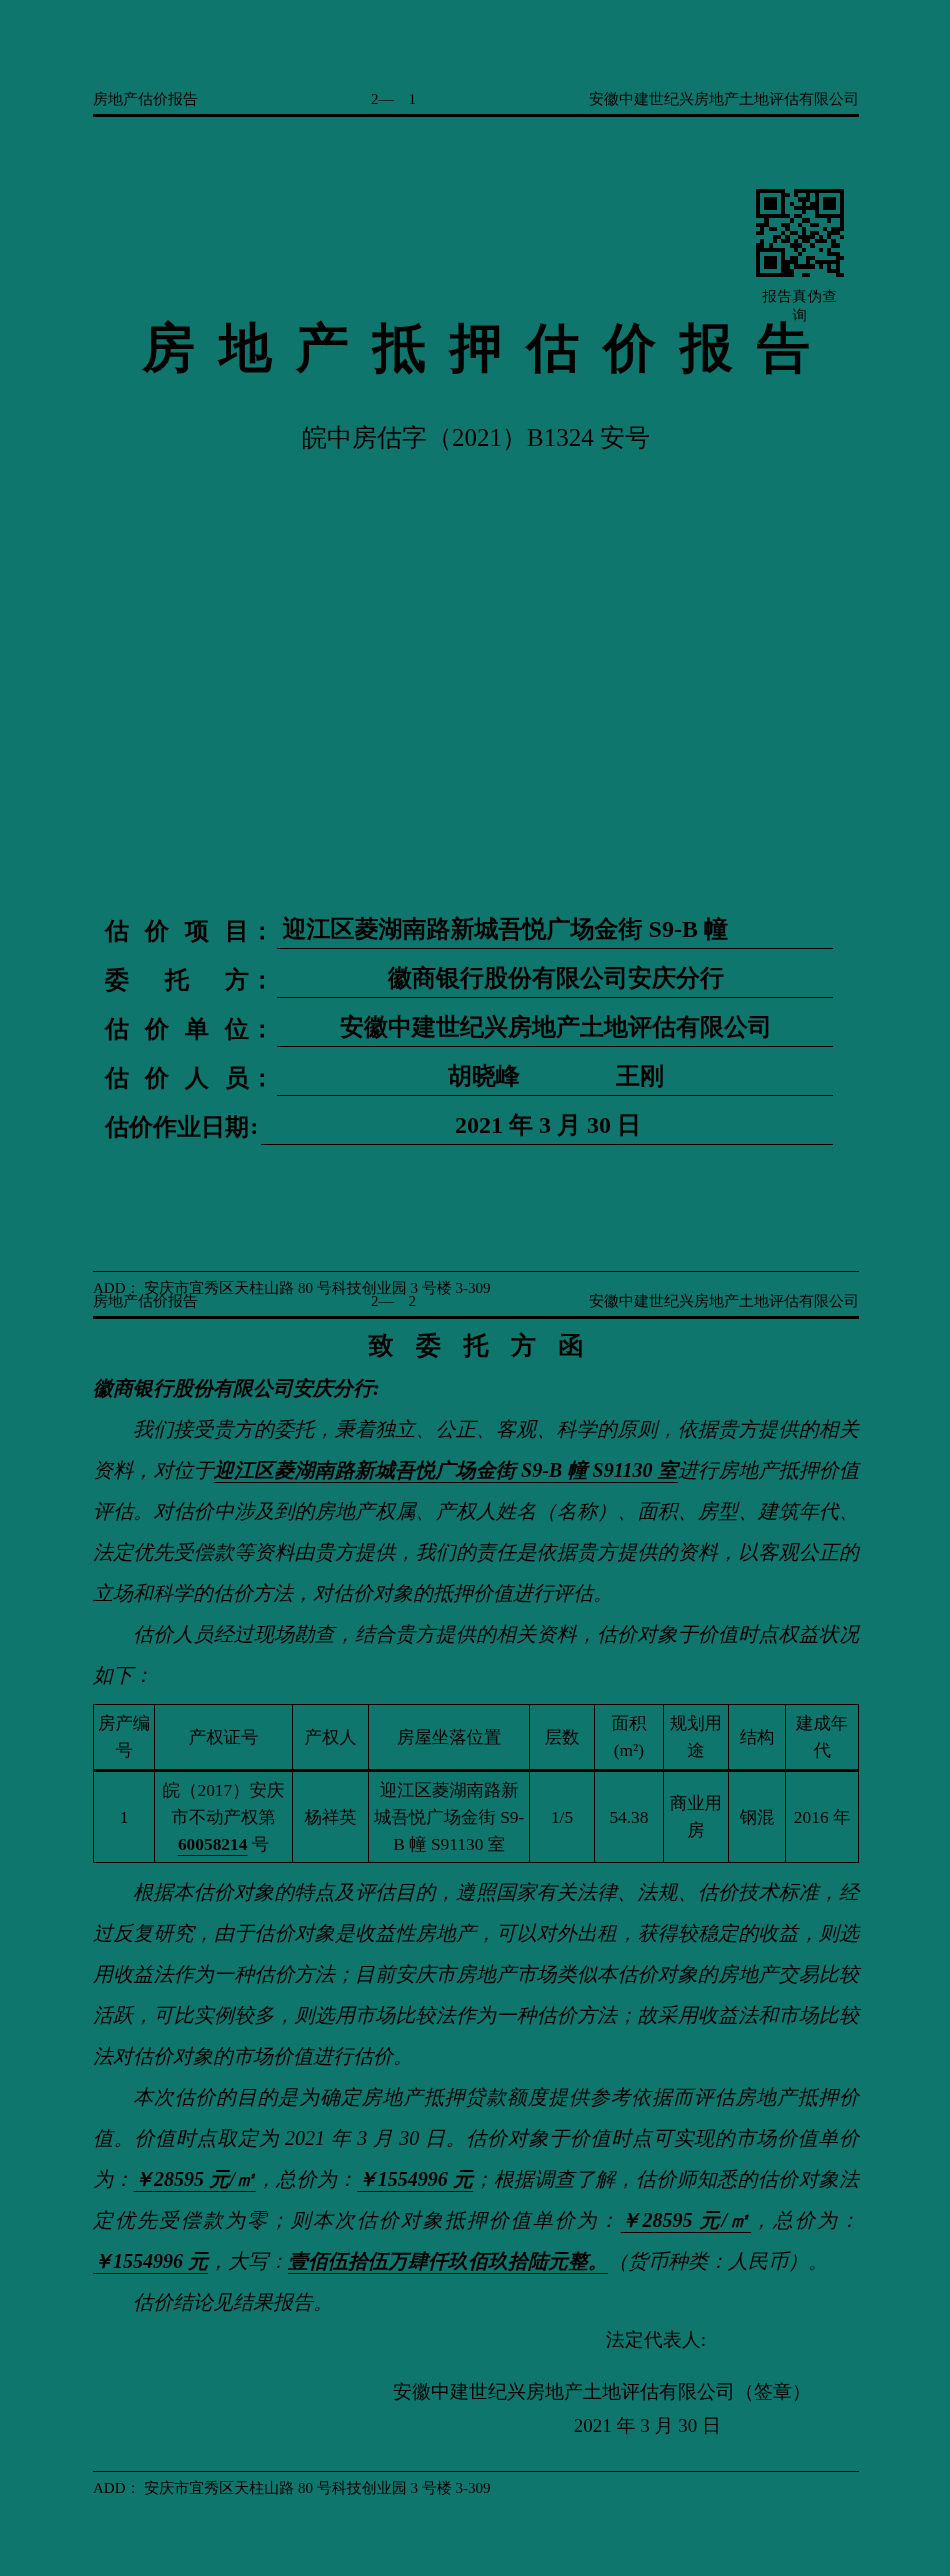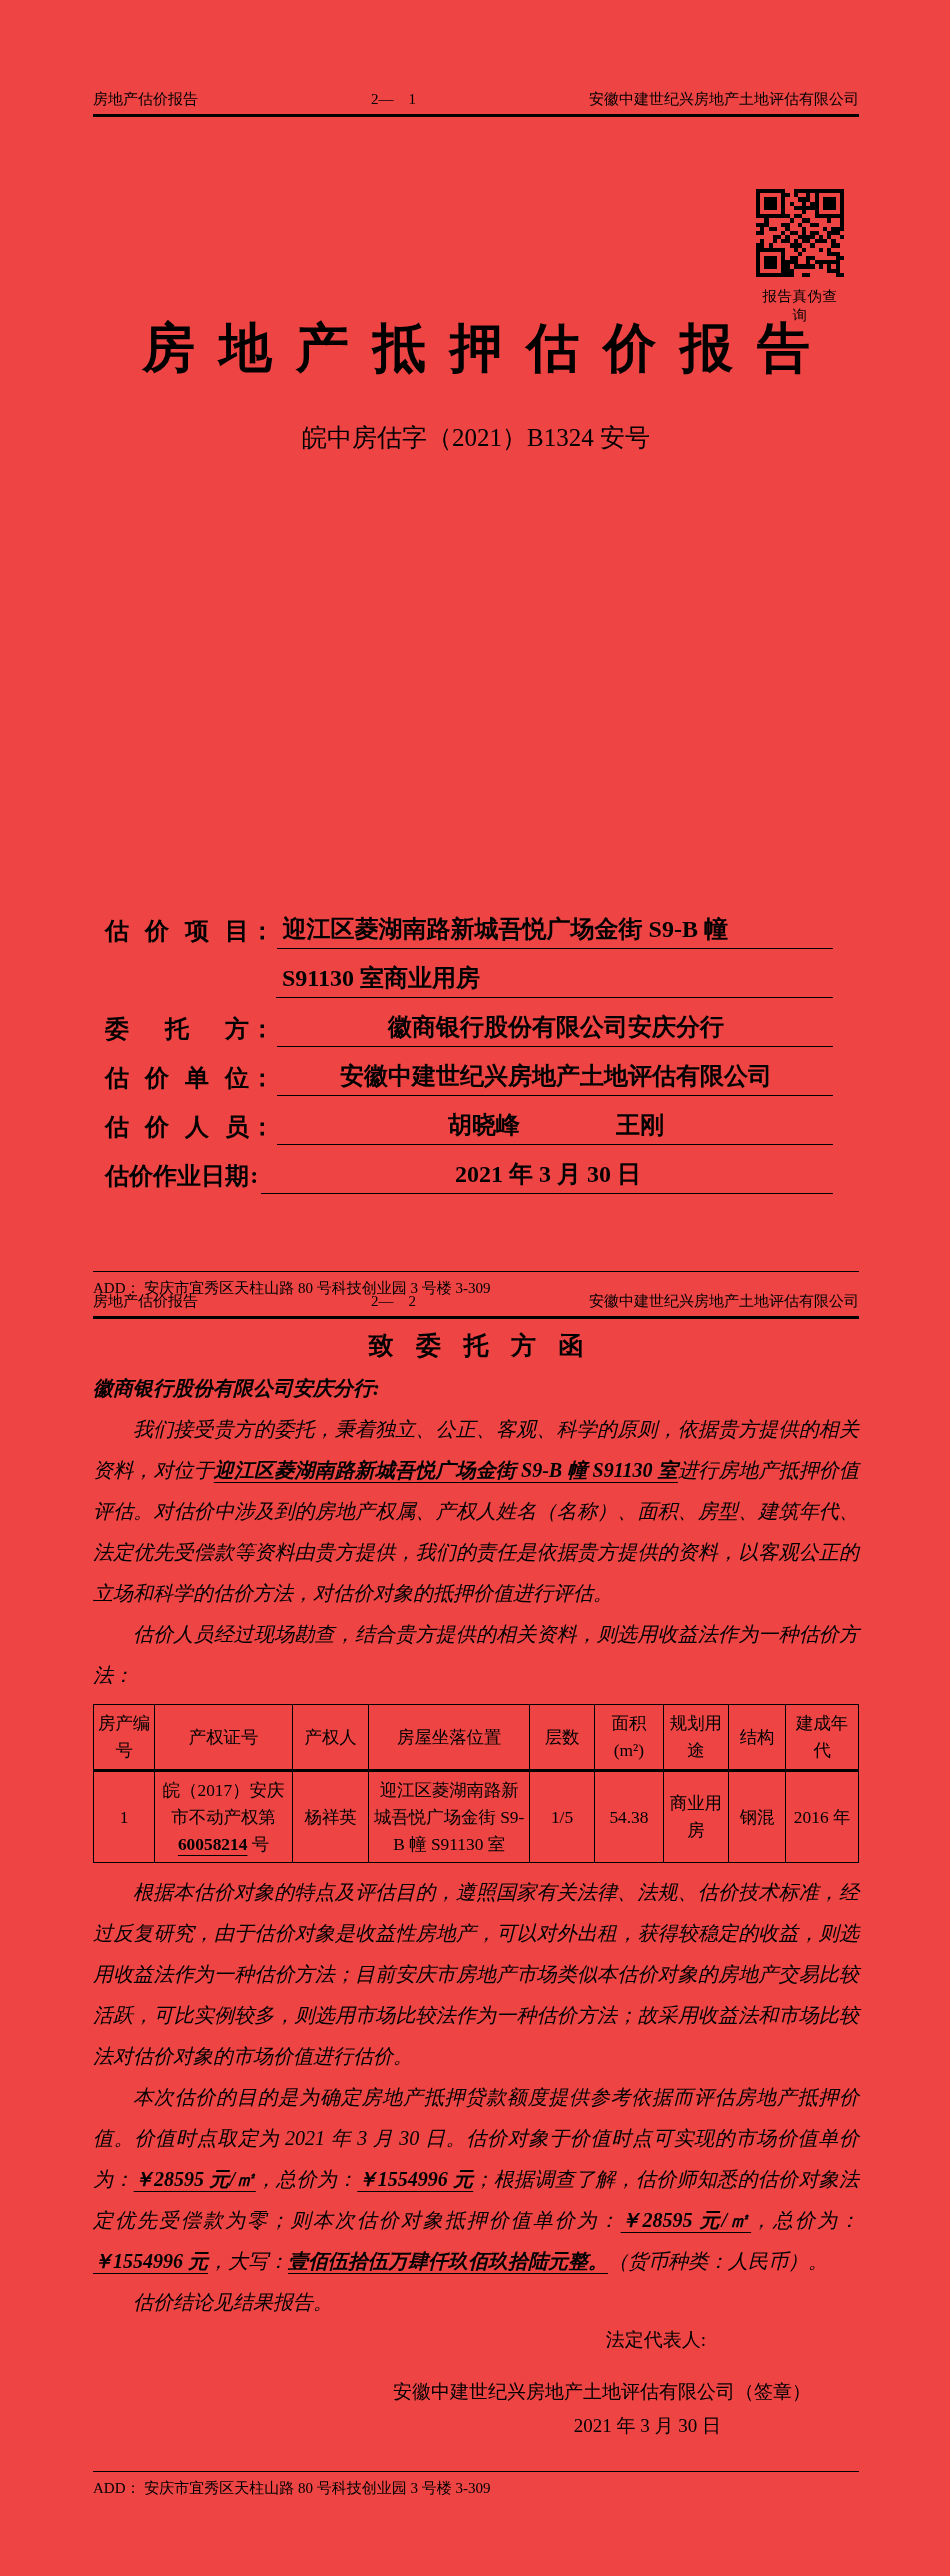--- a/index.html
+++ b/index.html
@@ -1,16 +1,16 @@
 <!DOCTYPE html>
 <html style="font-size:9.6px"><head>
 <meta charset="utf-8">
 <style>
   html,body{margin:0;padding:0;background:#888;}
-  #page{position:relative;width:951px;height:2576px;background:#ef4444;
+  #page{position:relative;width:951px;height:2576px;background:#0f766e;
         font-family:"Liberation Serif","DejaVu Serif",serif;color:#000;overflow:hidden;}
   .abs{position:absolute;}
 
   
   .runhead{left:93px;width:766px;display:flex;justify-content:space-between;align-items:flex-end;
            font-size:15px;border-bottom:3px solid #000;padding-bottom:5.4px;}
   .runfoot{left:93px;width:766px;border-top:1.8px solid #000;padding-top:6.6px;font-size:15px;margin-top:20px;}
 
   
   #qr{display:grid;grid-template-columns:repeat(21,4.2px);grid-auto-rows:4.2px;}
@@ -512,24 +512,20 @@
 
   <div class="abs doc-title" style="top:313px;">房地产抵押估价报告</div>
 
   <div class="abs doc-number" style="top:421px;">皖中房估字（2021）B1324 安号</div>
 
   <div class="abs" id="fields" style="top:906px;">
     <div class="frow">
       <span class="flabel">估价项目</span>
         <span class="fcolon">：</span>
       <span class="fvalue left">迎江区菱湖南路新城吾悦广场金街 S9-B 幢</span>
-    </div>
-    <div class="frow">
-      <span class="findent"></span>
-      <span class="fvalue left">S91130 室商业用房</span>
     </div>
     <div class="frow">
       <span class="flabel">委托方</span>
         <span class="fcolon">：</span>
       <span class="fvalue">徽商银行股份有限公司安庆分行</span>
     </div>
     <div class="frow">
       <span class="flabel">估价单位</span>
         <span class="fcolon">：</span>
       <span class="fvalue">安徽中建世纪兴房地产土地评估有限公司</span>
@@ -554,21 +550,21 @@
     <span>房地产估价报告</span>
     <span>2—　2</span>
     <span>安徽中建世纪兴房地产土地评估有限公司</span>
   </div>
 
   <div class="abs letter-title" style="top:1329px;">致委托方函</div>
 
   <div class="abs" id="flow" style="top:1368px;">
     <p class="salutation">徽商银行股份有限公司安庆分行:</p>
     <p class="indent"><span>我们接受贵方的委托，秉着独立、公正、客观、科学的原则，依据贵方提供的相关资料，对位于</span><span class="bu">迎江区菱湖南路新城吾悦广场金街 S9-B 幢 S91130 室</span><span>进行房地产抵押价值评估。对估价中涉及到的房地产权属、产权人姓名（名称）、面积、房型、建筑年代、法定优先受偿款等资料由贵方提供，我们的责任是依据贵方提供的资料，以客观公正的立场和科学的估价方法，对估价对象的抵押价值进行评估。</span></p>
-    <p class="indent">估价人员经过现场勘查，结合贵方提供的相关资料，则选用收益法作为一种估价方法：</p>
+    <p class="indent">估价人员经过现场勘查，结合贵方提供的相关资料，估价对象于价值时点权益状况如下：</p>
 
     <table class="prop">
       <colgroup>
         <col style="width:8%">
           <col style="width:18%">
           <col style="width:10%">
           <col style="width:21%">
         <col style="width:8.5%">
           <col style="width:9%">
           <col style="width:8.5%">

